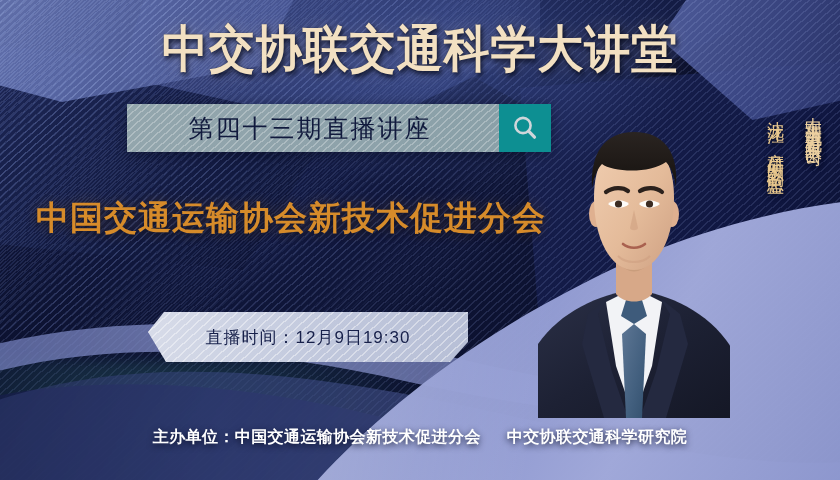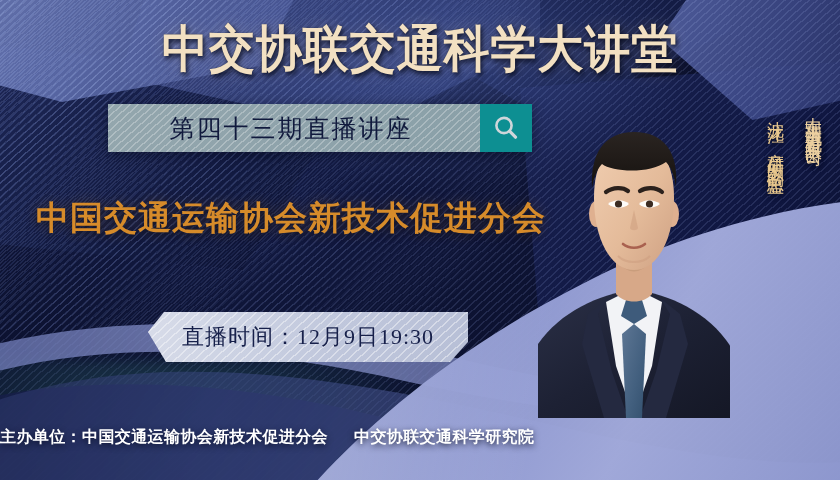--- a/index.html
+++ b/index.html
@@ -160,21 +160,21 @@
       0 0 1px rgba(0,0,0,.55),
       2px 3px 6px rgba(5,8,26,.85),
       0 0 18px rgba(232,206,160,.22);
     white-space: nowrap;
     z-index: 6;
   }
 
   
   .sub-wrap {
     position: absolute;
-    left: 108px; top: 104px;
+    left: 127px; top: 104px;
     width: 424px; height: 48px;
     z-index: 6;
     display: flex;
     align-items: stretch;
     box-shadow: 0 3px 12px rgba(4,8,26,.5);
   }
   .sub-bar {
     position: relative;
     flex: 1;
     background: linear-gradient(100deg, #93a6ad 0%, #8fa3ab 45%, #8aa0a8 100%);
@@ -254,22 +254,22 @@
       rgba(255,255,255,0.00) 0px,
       rgba(255,255,255,0.00) 5px,
       rgba(255,255,255,0.40) 5px,
       rgba(255,255,255,0.40) 6.4px
     );
     pointer-events: none;
   }
   .time-text {
     position: relative;
     z-index: 2;
-    font-family: Liberation Serif, serif;
-    font-size: 22px;
+    font-family: Liberation Sans, sans-serif;
+    font-size: 17px;
     font-weight: 400;
     letter-spacing: 1px;
     color: #17204a;
     white-space: nowrap;
   }
 
   
   .vtext {
     position: absolute;
     writing-mode: vertical-rl;
@@ -298,21 +298,21 @@
     left: 538px; top: 118px;
     width: 192px; height: 300px;
     z-index: 5;
   }
   .portrait svg { display: block; }
 
   
   .footer {
     position: absolute;
     left: 0; right: 0; bottom: 32px;
-    text-align: left;
+    text-align: center;
     font-family: "DejaVu Sans", "Liberation Sans", sans-serif;
     font-size: 16px;
     font-weight: 700;
     letter-spacing: .4px;
     color: #ffffff;
     text-shadow: 0 2px 6px rgba(6,10,32,.8);
     white-space: nowrap;
     z-index: 8;
   }
   .footer .gap { display: inline-block; width: 26px; }

